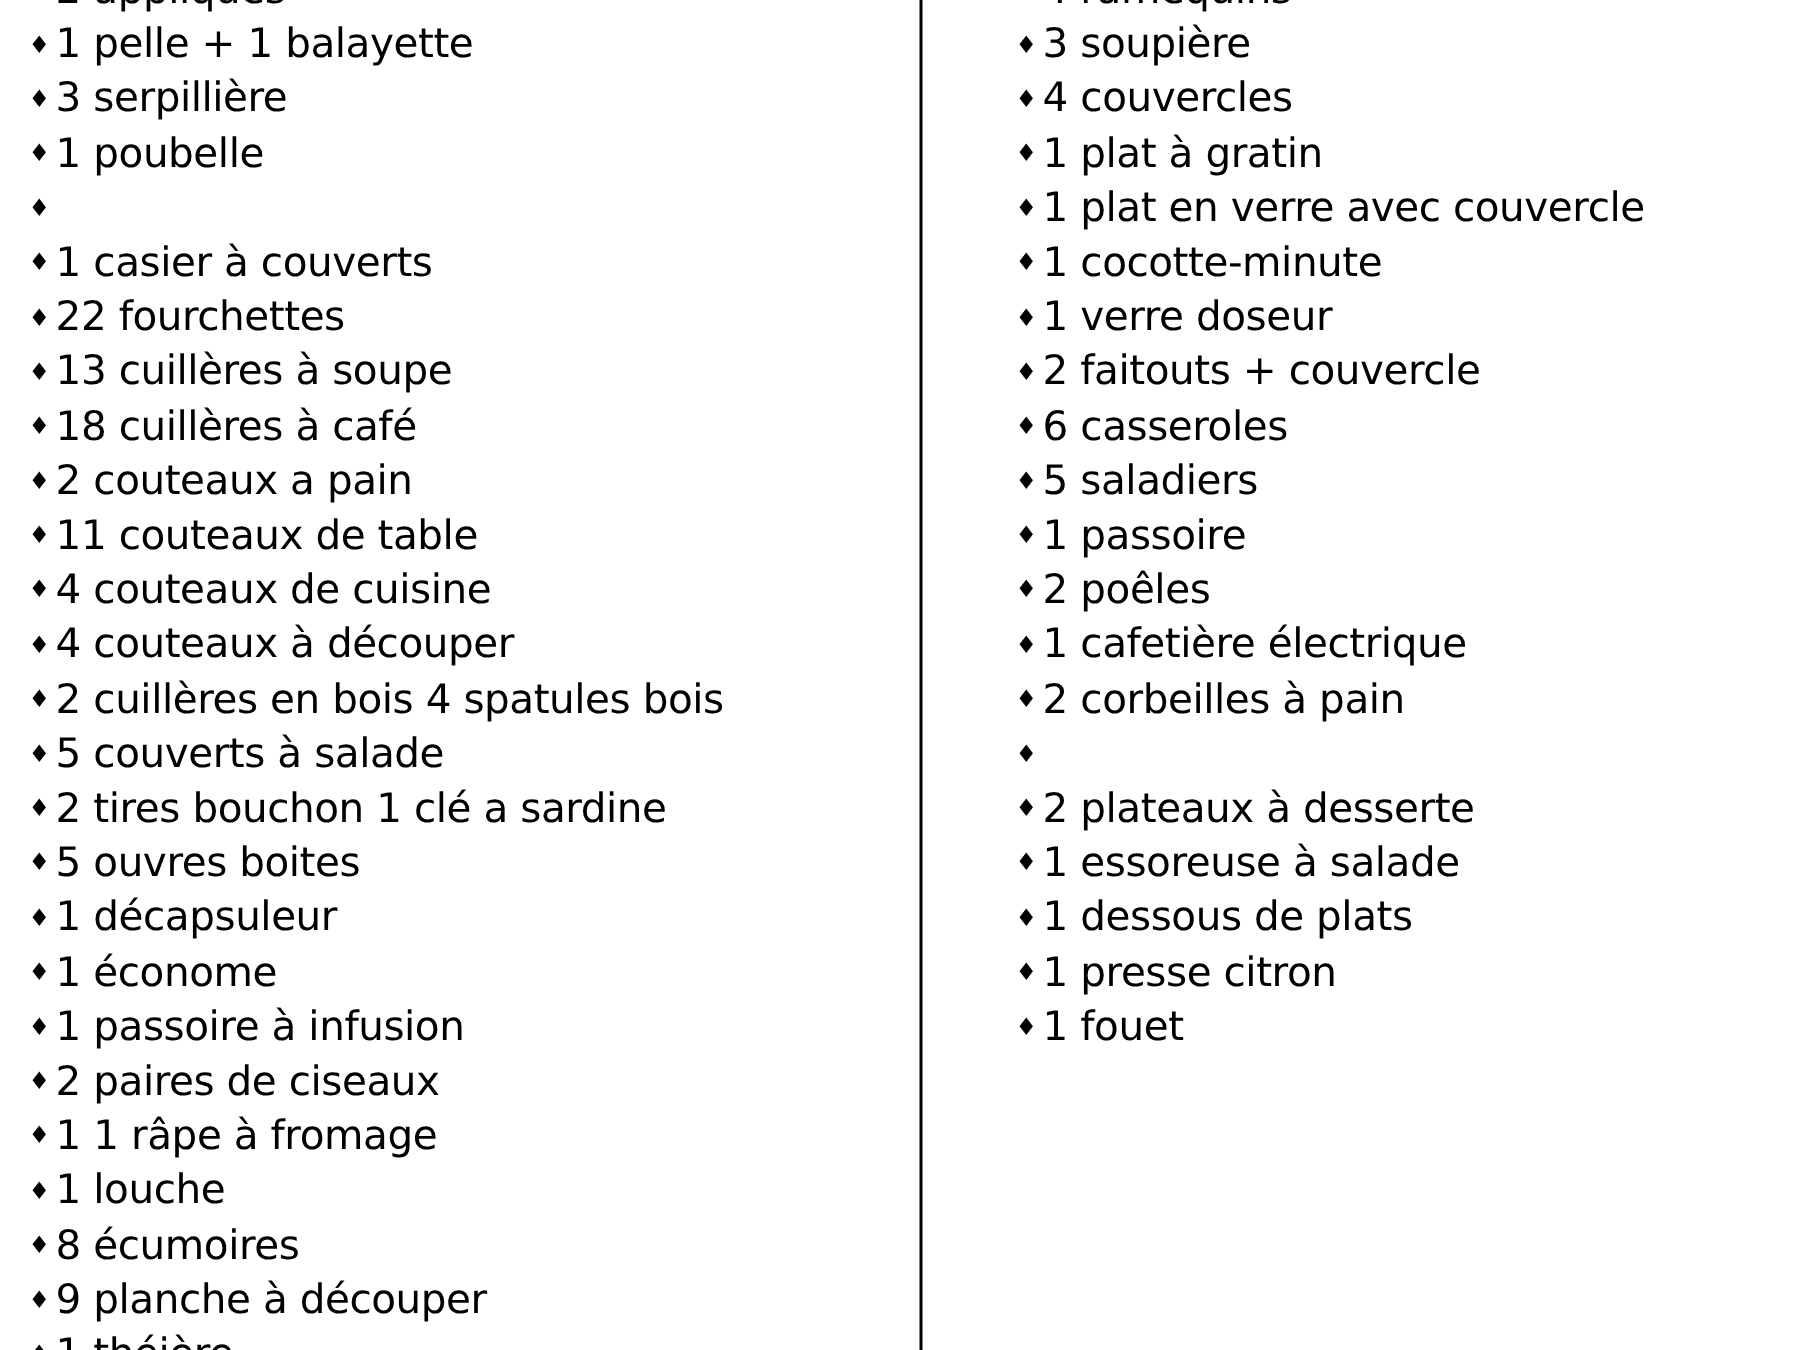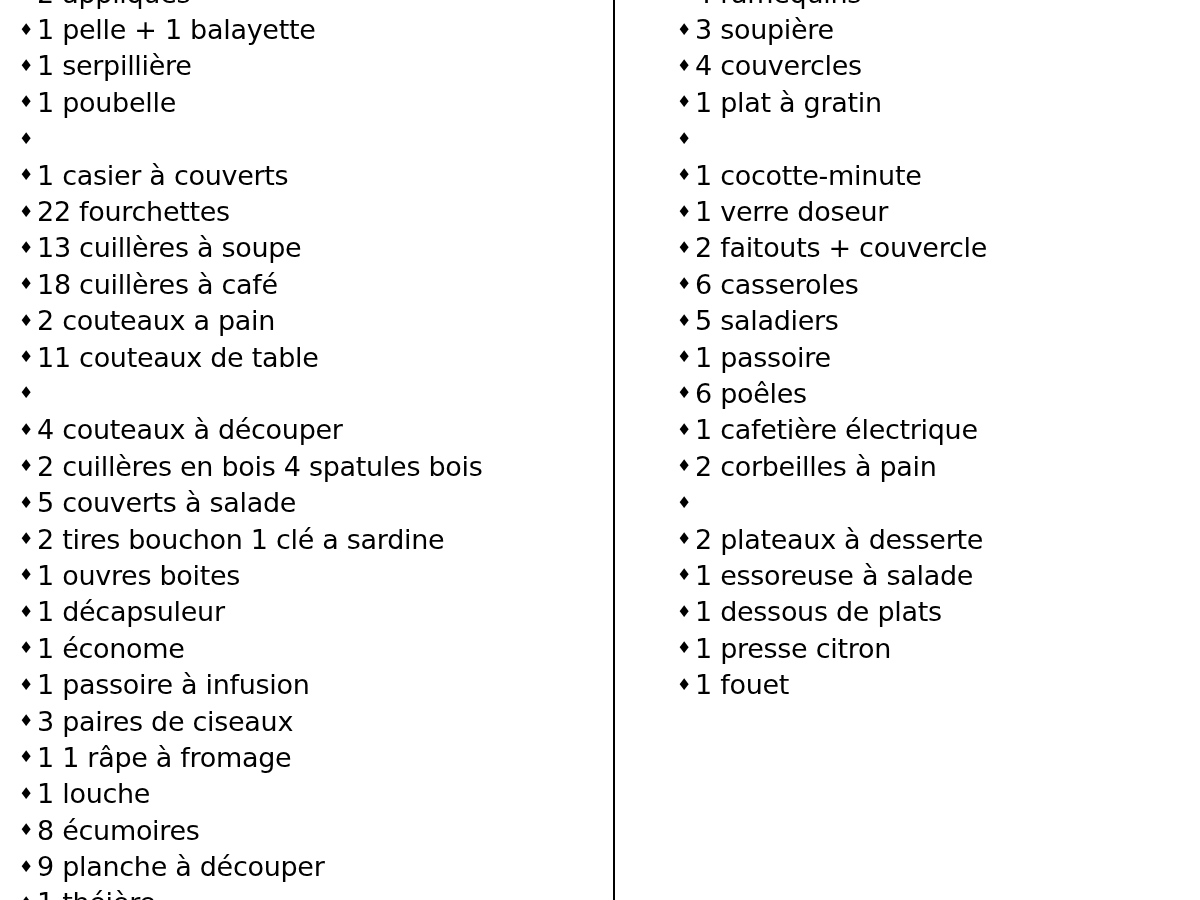--- a/index.html
+++ b/index.html
@@ -64,21 +64,21 @@
     <span class="item-text">2 appliques</span>
   </div>
 
   <div class="row">
     <span class="bullet">♦</span>
     <span class="item-text">1 pelle + 1 balayette</span>
   </div>
 
   <div class="row">
     <span class="bullet">♦</span>
-    <span class="item-text">1 serpillière</span>
+    <span class="item-text">3 serpillière</span>
   </div>
 
   <div class="row">
     <span class="bullet">♦</span>
     <span class="item-text">1 poubelle</span>
   </div>
 
   <div class="row">
     <span class="bullet">♦</span>
   </div>
@@ -108,20 +108,21 @@
     <span class="item-text">2 couteaux a pain</span>
   </div>
 
   <div class="row">
     <span class="bullet">♦</span>
     <span class="item-text">11 couteaux de table</span>
   </div>
 
   <div class="row">
     <span class="bullet">♦</span>
+    <span class="item-text">4 couteaux de cuisine</span>
   </div>
 
   <div class="row">
     <span class="bullet">♦</span>
     <span class="item-text">4 couteaux à découper</span>
   </div>
 
   <div class="row">
     <span class="bullet">♦</span>
     <span class="item-text">2 cuillères en bois 4 spatules bois</span>
@@ -132,41 +133,41 @@
     <span class="item-text">5 couverts à salade</span>
   </div>
 
   <div class="row">
     <span class="bullet">♦</span>
     <span class="item-text">2 tires bouchon 1 clé a sardine</span>
   </div>
 
   <div class="row">
     <span class="bullet">♦</span>
-    <span class="item-text">1 ouvres boites</span>
+    <span class="item-text">5 ouvres boites</span>
   </div>
 
   <div class="row">
     <span class="bullet">♦</span>
     <span class="item-text">1 décapsuleur</span>
   </div>
 
   <div class="row">
     <span class="bullet">♦</span>
     <span class="item-text">1 économe</span>
   </div>
 
   <div class="row">
     <span class="bullet">♦</span>
     <span class="item-text">1 passoire à infusion</span>
   </div>
 
   <div class="row">
     <span class="bullet">♦</span>
-    <span class="item-text">3 paires de ciseaux</span>
+    <span class="item-text">2 paires de ciseaux</span>
   </div>
 
   <div class="row">
     <span class="bullet">♦</span>
     <span class="item-text">1 1 râpe à fromage</span>
   </div>
 
   <div class="row">
     <span class="bullet">♦</span>
     <span class="item-text">1 louche</span>
@@ -204,20 +205,21 @@
     <span class="item-text">4 couvercles</span>
   </div>
 
   <div class="row">
     <span class="bullet">♦</span>
     <span class="item-text">1 plat à gratin</span>
   </div>
 
   <div class="row">
     <span class="bullet">♦</span>
+    <span class="item-text">1 plat en verre avec couvercle</span>
   </div>
 
   <div class="row">
     <span class="bullet">♦</span>
     <span class="item-text">1 cocotte-minute</span>
   </div>
 
   <div class="row">
     <span class="bullet">♦</span>
     <span class="item-text">1 verre doseur</span>
@@ -238,21 +240,21 @@
     <span class="item-text">5 saladiers</span>
   </div>
 
   <div class="row">
     <span class="bullet">♦</span>
     <span class="item-text">1 passoire</span>
   </div>
 
   <div class="row">
     <span class="bullet">♦</span>
-    <span class="item-text">6 poêles</span>
+    <span class="item-text">2 poêles</span>
   </div>
 
   <div class="row">
     <span class="bullet">♦</span>
     <span class="item-text">1 cafetière électrique</span>
   </div>
 
   <div class="row">
     <span class="bullet">♦</span>
     <span class="item-text">2 corbeilles à pain</span>

